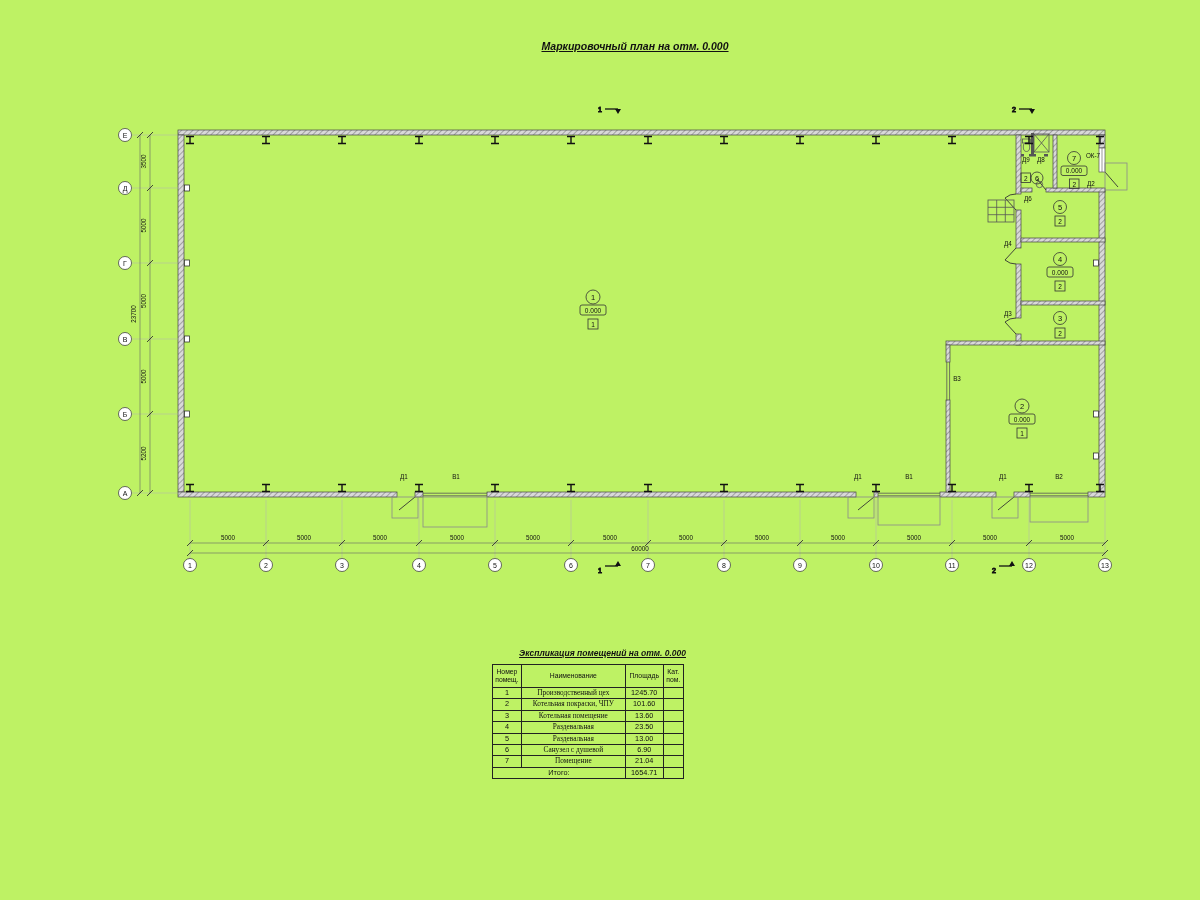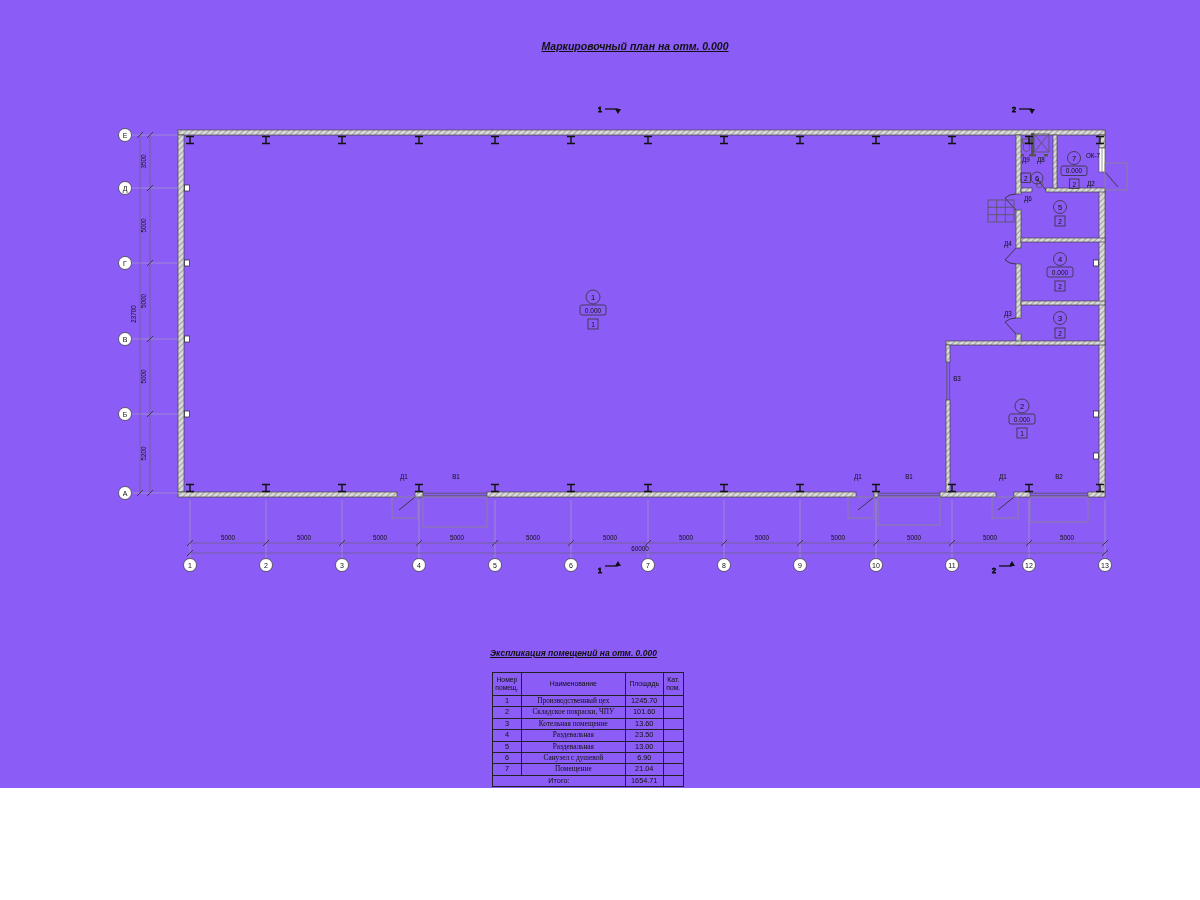--- a/index.html
+++ b/index.html
@@ -1,34 +1,34 @@
 <!DOCTYPE html>
 <html><head>
 <meta charset="utf-8">
 <style>
   html,body{margin:0;padding:0;background:#fff;}
-  #canvas{position:relative;width:1200px;height:788px;background:#8b5cf6;overflow:hidden;
+  #canvas{position:relative;width:1200px;height:900px;background:#bef264;overflow:hidden;
           font-family:"Liberation Sans",sans-serif;}
   .main-title{position:absolute;left:435px;top:40px;width:400px;text-align:center;
               font:italic bold 10.5px "Liberation Sans",sans-serif;color:#111;
               text-decoration:underline;}
   svg{position:absolute;left:0;top:0;}
   svg text{font-family:"Liberation Sans",sans-serif;fill:#111;text-anchor:middle;}
   .t6{font-size:6.3px;} .t65{font-size:6.5px;} .t7{font-size:7px;} .t75{font-size:7.5px;}
   .wl{fill:url(#hatch);stroke:#444;stroke-width:0.7;}
   .thinwall{fill:#555;}
   .ln{stroke:#666;stroke-width:0.6;}
   .door{stroke:#333;stroke-width:0.9;fill:none;}
   .plat{fill:none;stroke:#8a8a8a;stroke-width:0.8;}
   .fix{fill:none;stroke:#555;stroke-width:0.8;}
   .gate{stroke:#555;stroke-width:0.8;fill:none;}
   .ann{fill:none;stroke:#333;stroke-width:0.8;}
   .schedule{position:absolute;left:490px;top:648px;width:196px;}
-  .sch-title{font:italic bold 8.5px "Liberation Sans",sans-serif;color:#111;text-align:left;
-             text-decoration:underline;white-space:nowrap;margin-bottom:14px;}
+  .sch-title{font:italic bold 8.5px "Liberation Sans",sans-serif;color:#111;text-align:right;
+             text-decoration:underline;white-space:nowrap;margin-bottom:6px;}
   table.sch{border-collapse:collapse;width:192px;margin:0 auto;color:#111;}
   table.sch th,table.sch td{border:1px solid #222;font-weight:normal;text-align:center;
              font-size:7.3px;padding:1px 2px;line-height:1.15;}
   table.sch th{font-size:6.8px;height:20px;}
   td.name{text-align:left;padding-left:4px;font-family:Liberation Serif, serif;}
   td.totlab{border-left:none;border-bottom:none;text-align:right;padding-right:4px;}
   .w-num{width:24px;} .w-name{width:116px;} .w-area{width:34px;} .w-cat{width:16px;}
 </style>
 </head>
 <body>
@@ -387,21 +387,21 @@
         <th class="w-cat">Кат. пом.</th>
       </tr>
       <tr>
         <td>1</td>
         <td class="name">Производственный цех</td>
         <td>1245.70</td>
         <td></td>
       </tr>
       <tr>
         <td>2</td>
-        <td class="name">Складское покраски, ЧПУ</td>
+        <td class="name">Котельная покраски, ЧПУ</td>
         <td>101.60</td>
         <td></td>
       </tr>
       <tr>
         <td>3</td>
         <td class="name">Котельная помещение</td>
         <td>13.60</td>
         <td></td>
       </tr>
       <tr>

